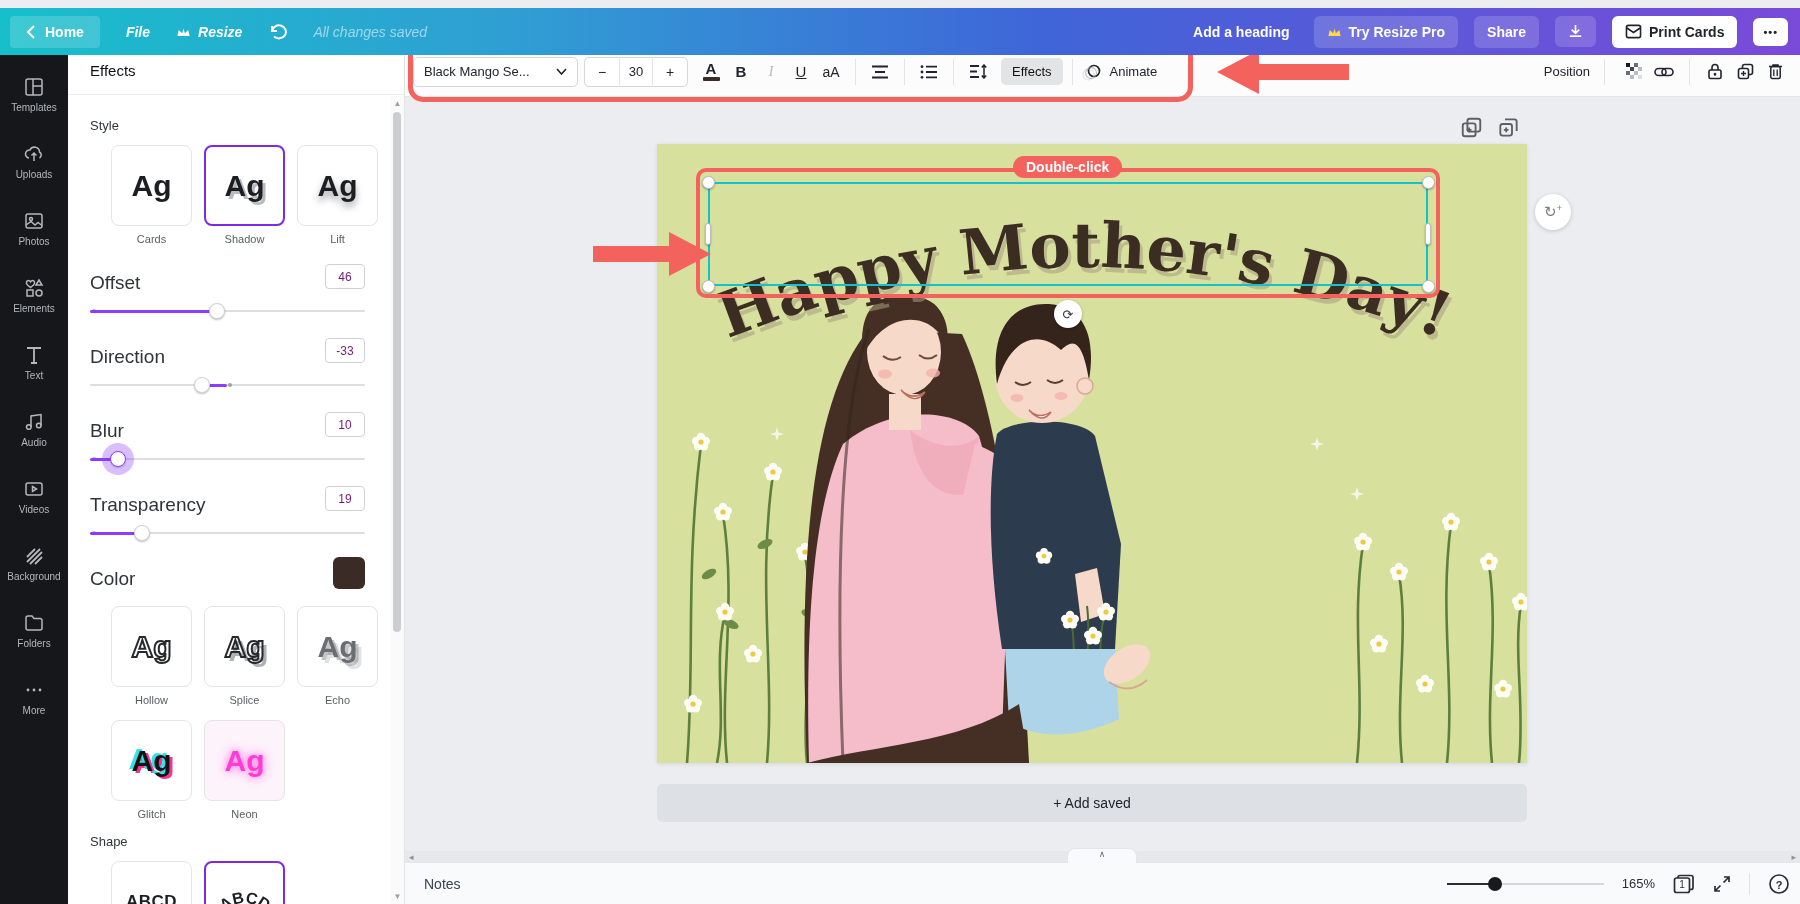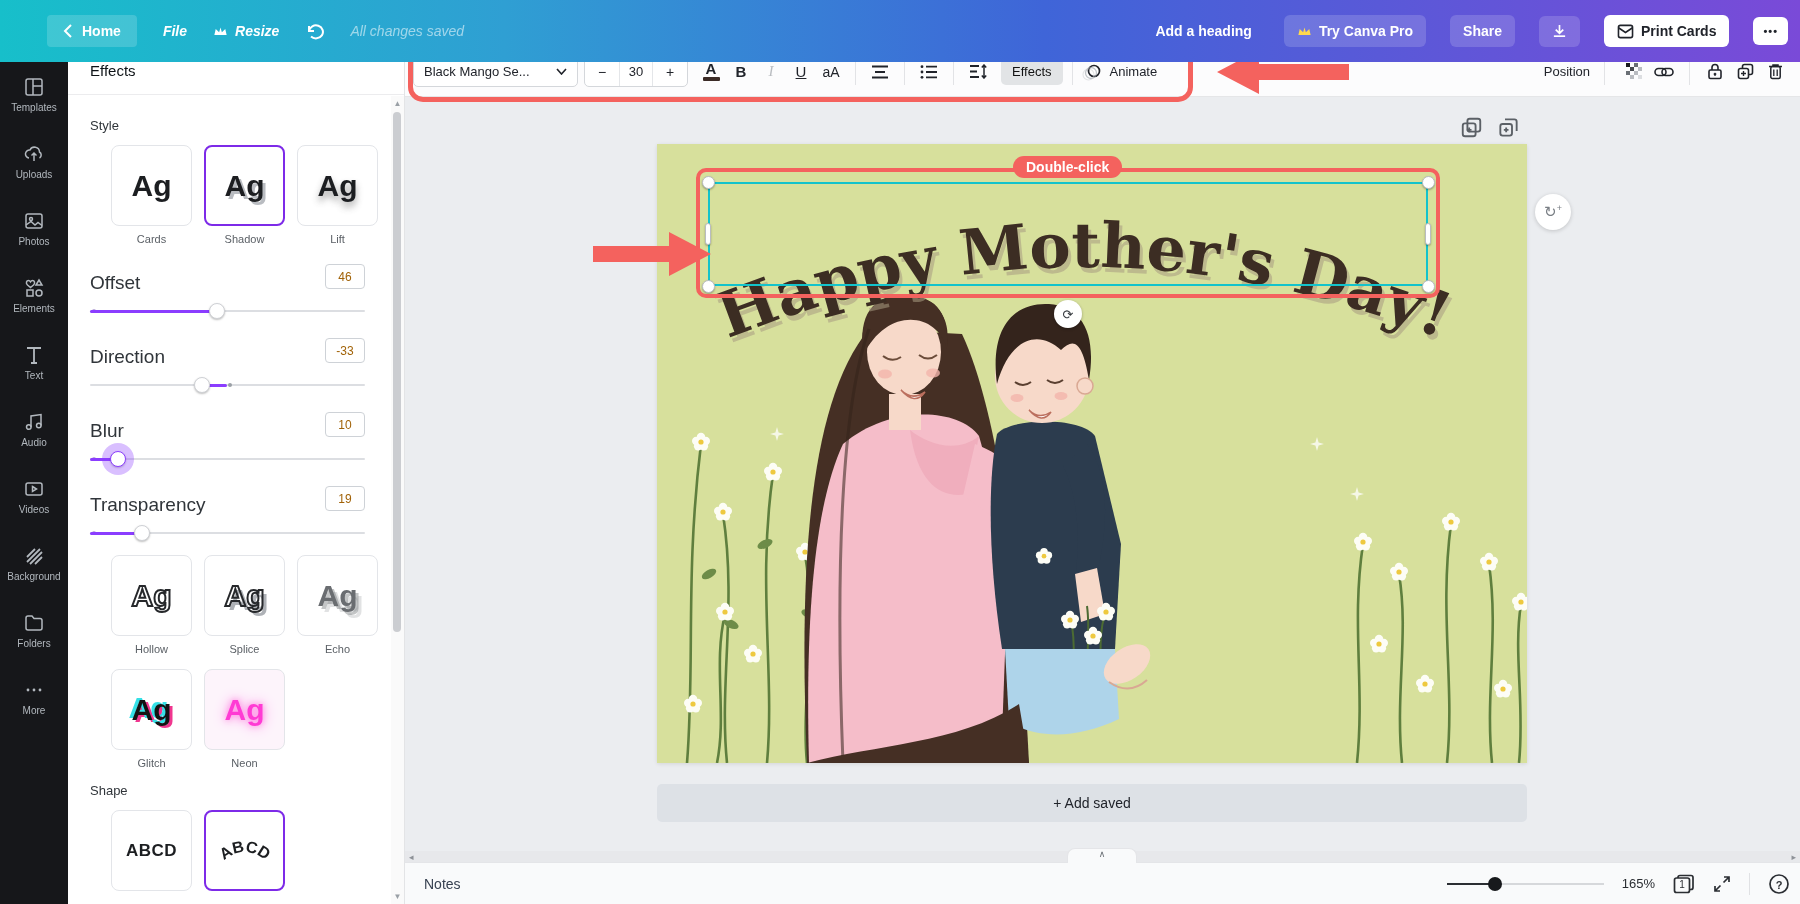--- a/index.html
+++ b/index.html
@@ -1,29 +1,29 @@
 <!DOCTYPE html>
 <html><head>
 <meta charset="utf-8">
 <style>
   * { margin:0; padding:0; box-sizing:border-box; }
   html,body { width:1800px; height:904px; overflow:hidden; font-family:"Liberation Sans",sans-serif; }
   .abs { position:absolute; }
   body { position:relative; background:#ebedf0; }
 
   
-  #topbar { left:0; top:0; width:1800px; height:62px;
+  #topbar { left:0; top:8px; width:1800px; height:47px;
     background:linear-gradient(90deg,#17bfca 0%,#2f9fd3 28%,#3f65d8 58%,#7a4ad8 100%);
-    display:flex; align-items:center; color:#fff; font-size:14px; z-index:30;padding-left:37px; }
+    display:flex; align-items:center; color:#fff; font-size:14px; z-index:30; }
   .tb-left { display:flex; align-items:center; gap:26px; padding-left:10px; }
   .home-pill { display:flex; align-items:center; gap:10px; background:rgba(255,255,255,.17);
     border-radius:4px; padding:8px 16px; font-weight:700; cursor:pointer; }
   .tb-item { font-weight:700; cursor:pointer; display:flex; align-items:center; gap:7px;font-style:italic; }
   .saved { font-style:italic; color:rgba(255,255,255,.55); font-weight:400; }
-  .tb-right { margin-left:auto; display:flex; align-items:center; gap:24px; padding-right:12px; }
+  .tb-right { margin-left:auto; display:flex; align-items:center; gap:16px; padding-right:12px; }
   .tb-btn { background:rgba(255,255,255,.16); border-radius:6px; padding:8px 13px; font-weight:700;
     display:flex; align-items:center; gap:7px; cursor:pointer; white-space:nowrap; }
   .tb-btn.white { background:#fff; color:#21242b; }
 
   
   #sidebar { left:0; top:47px; width:68px; height:857px; background:#16171a; z-index:25;
     display:flex; flex-direction:column; align-items:center; padding-top:14px; }
   .side-item { width:59px; height:67px; display:flex; flex-direction:column; align-items:center;
     justify-content:center; gap:4px; color:#b2b8be; font-size:10px; cursor:pointer; }
   .side-item svg { stroke:#b2b8be; fill:none; stroke-width:1.5; }
@@ -48,21 +48,21 @@
   .ag-hollow { color:transparent; -webkit-text-stroke:2px #26282b; }
   .ag-splice { color:transparent; -webkit-text-stroke:2px #26282b; text-shadow:4px 4px 0 #aeb1b6; }
   .ag-echo { color:#6a6d71; text-shadow:3px 3px 0 rgba(106,109,113,.4),6px 6px 0 rgba(106,109,113,.2); }
   .ag-glitch { color:#131313; text-shadow:-3px -2px 0 #35e0e6,3px 2px 0 #f0368f; }
   .ag-neon { color:#ff3bd4; text-shadow:0 0 6px #ff8ae4,0 0 14px #ff8ae4; }
   .abcd { font-size:17px; font-weight:700; color:#1c1e21; letter-spacing:.5px; }
 
   .ctl-row { display:flex; align-items:center; justify-content:space-between; width:275px; margin-bottom:8px; }
   .ctl-label { font-size:19px; color:#30353a;margin-top:13px; }
   .ctl-value { width:40px; height:25px; border:1px solid #ced2d7; border-radius:4px; font-size:12px;
-    color:#a16207; display:flex; align-items:center; justify-content:center; }
+    color:#701a75; display:flex; align-items:center; justify-content:center; }
   .slider { position:relative; width:275px; height:18px; margin-bottom:13px; cursor:pointer; }
   .track { position:absolute; left:0; right:0; top:8px; height:2px; background:#dcdee2; border-radius:1px; }
   .fill { position:absolute; top:7.5px; height:3px; background:#8b3dff; border-radius:2px; }
   .thumb { position:absolute; top:1px; width:16px; height:16px; background:#fff; border:1px solid #cfd1d5;
     border-radius:50%; box-shadow:0 1px 2px rgba(0,0,0,.25); margin-left:-8px; }
   .thumb.halo { box-shadow:0 0 0 8px rgba(139,61,255,.33),0 1px 2px rgba(0,0,0,.25); border-color:#8b3dff; }
   .origin-dot { position:absolute; top:7px; width:4px; height:4px; border-radius:50%; background:#b9a8d8; }
   .color-row { display:flex; align-items:center; justify-content:space-between; width:275px; margin:6px 0 16px; }
   .swatch { width:32px; height:32px; border-radius:6px; cursor:pointer; }
 
@@ -157,21 +157,21 @@
         </svg>
     </div>
     <div class="tb-item saved">All changes saved</div>
   </div>
   <div class="tb-right">
     <span style="font-weight:700;margin-right:8px;">Add a heading</span>
     <div class="tb-btn">
       <svg class="icon" width="15" height="12" viewBox="0 0 22 16">
           <path d="M2 14 L4 5 L9 10 L11 3 L13 10 L18 5 L20 14 Z" fill="#ffd84d"></path>
         </svg>
-      <span>Try Canva Pro</span>
+      <span>Try Resize Pro</span>
     </div>
     <div class="tb-btn">
         <span>Share</span>
       </div>
     <div class="tb-btn">
       <svg class="icon" width="15" height="15" viewBox="0 0 16 16">
           <path d="M8 1 V9 M4 6 L8 10 L12 6" stroke="#fff" stroke-width="1.8" fill="none"></path>
           <path d="M2 13 H14" stroke="#fff" stroke-width="1.8"></path>
         </svg>
     </div>
@@ -325,20 +325,24 @@
       <span class="ctl-label">Transparency</span>
       <span class="ctl-value">19</span>
     </div>
     <div class="slider">
       <div class="track"></div>
         <div class="origin-dot" style="left:2px;"></div>
       <div class="fill" style="left:0;width:19%;"></div>
         <div class="thumb" style="left:19%;"></div>
     </div>
 
+    <div class="color-row">
+      <span class="ctl-label">Color</span>
+      <span class="swatch" style="background: rgb(59, 43, 38);"></span>
+    </div>
 
     <div class="card-row">
       <div class="fx-card">
         <div class="fx-box">
             <span class="ag ag-hollow">Ag</span>
           </div>
         <div class="fx-label">Hollow</div>
       </div>
       <div class="fx-card">
         <div class="fx-box">

